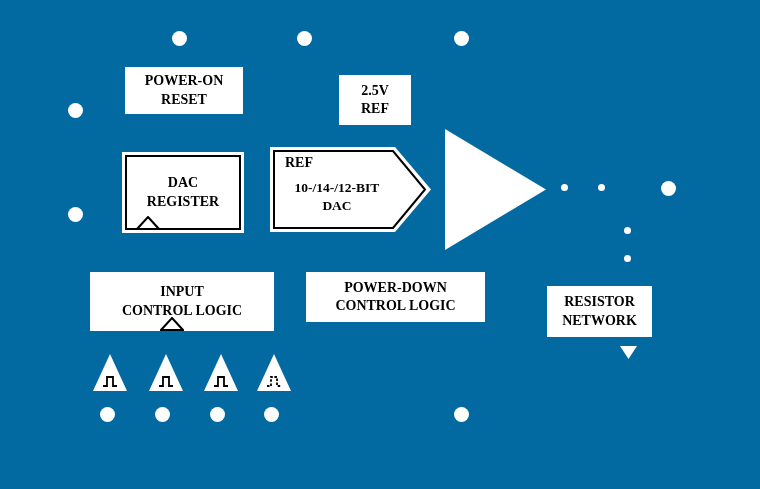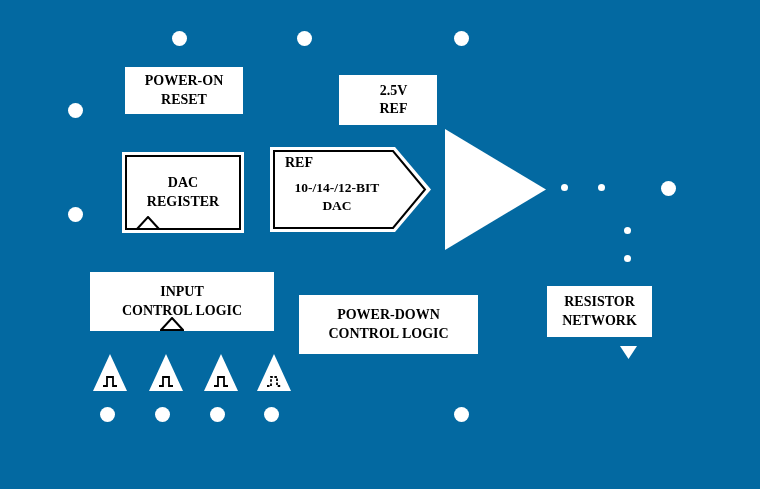--- a/index.html
+++ b/index.html
@@ -148,21 +148,21 @@
   <div class="pin" style="left:155px; top:407px;"></div>
   <div class="pin" style="left:210px; top:407px;"></div>
   <div class="pin" style="left:264px; top:407px;"></div>
   <div class="pin" style="left:454px; top:407px;"></div>
 
   <div class="block" style="left:125px; top:67px; width:118px; height:47px;">
     <span>POWER-ON
 RESET</span>
   </div>
 
-  <div class="block" style="left:339px; top:75px; width:87px; height:50px;padding-left:11px;">
+  <div class="block" style="left:339px; top:75px; width:72px; height:50px;">
     <span>2.5V
 REF</span>
   </div>
 
   <div class="block" style="left:122px; top:152px; width:122px; height:81px;">
     <span class="inner-frame"></span>
     <span>DAC
 REGISTER</span>
     <svg class="clock-tri" style="left:14px; bottom:3px;" width="24" height="14" viewBox="0 0 24 14">
       <polygon points="12,1 23,13 1,13" fill="#ffffff" stroke="#000000" stroke-width="2"></polygon>
@@ -184,21 +184,21 @@
   </div>
 
   <div class="block" style="left:90px; top:272px; width:184px; height:59px;">
     <span>INPUT
 CONTROL LOGIC</span>
     <svg class="clock-tri" style="left:70px; bottom:0;" width="24" height="14" viewBox="0 0 24 14">
       <polygon points="12,1 23,13 1,13" fill="#ffffff" stroke="#000000" stroke-width="2"></polygon>
     </svg>
   </div>
 
-  <div class="block" style="left:299px; top:272px; width:179px; height:59px;margin-top:23px;">
+  <div class="block" style="left:306px; top:272px; width:179px; height:50px;">
     <span>POWER-DOWN
 CONTROL LOGIC</span>
   </div>
 
   <div class="block" style="left:547px; top:286px; width:105px; height:51px;">
     <span>RESISTOR
 NETWORK</span>
   </div>
 
   <div class="tri-buf" style="left:93px; top:354px;">

